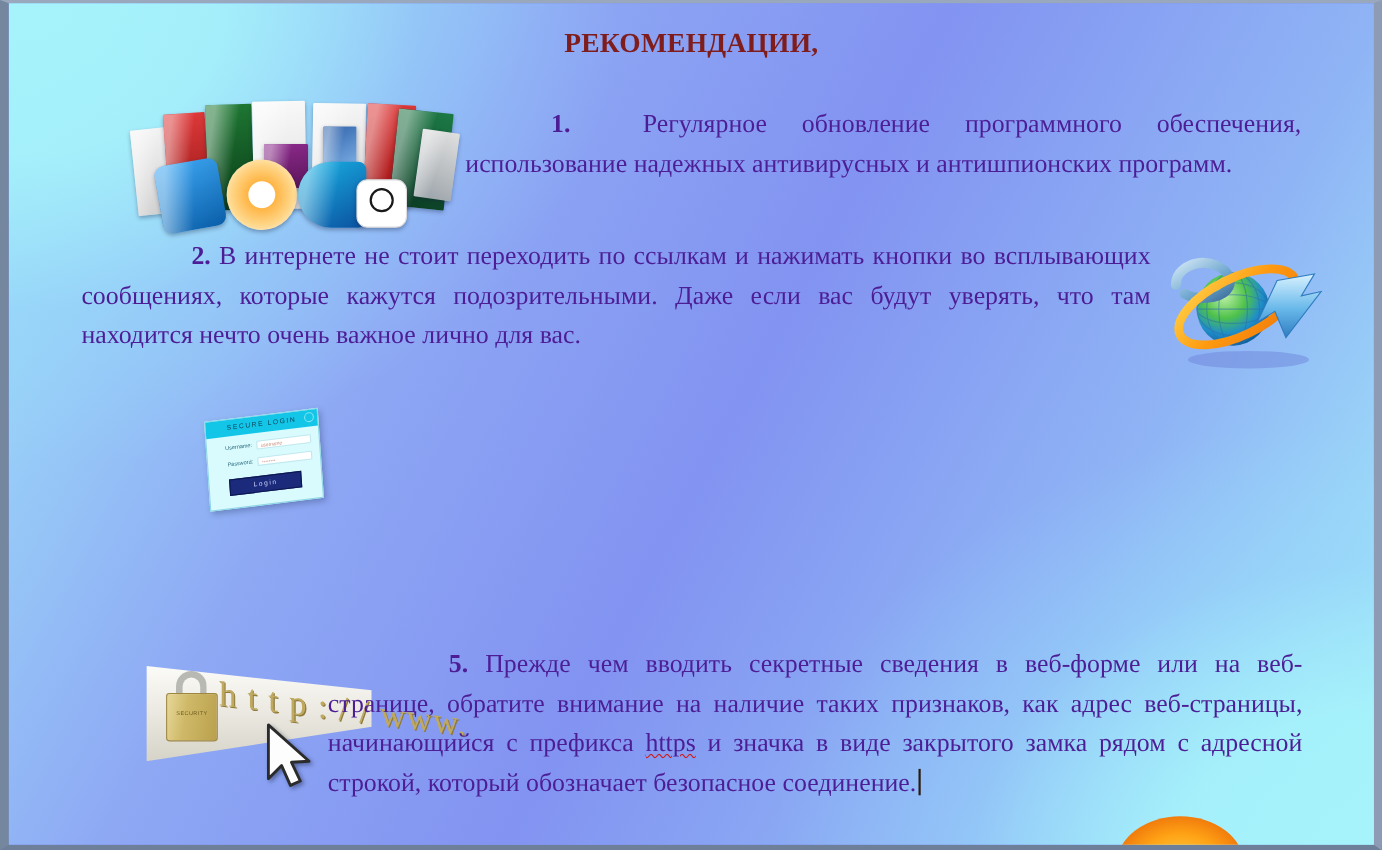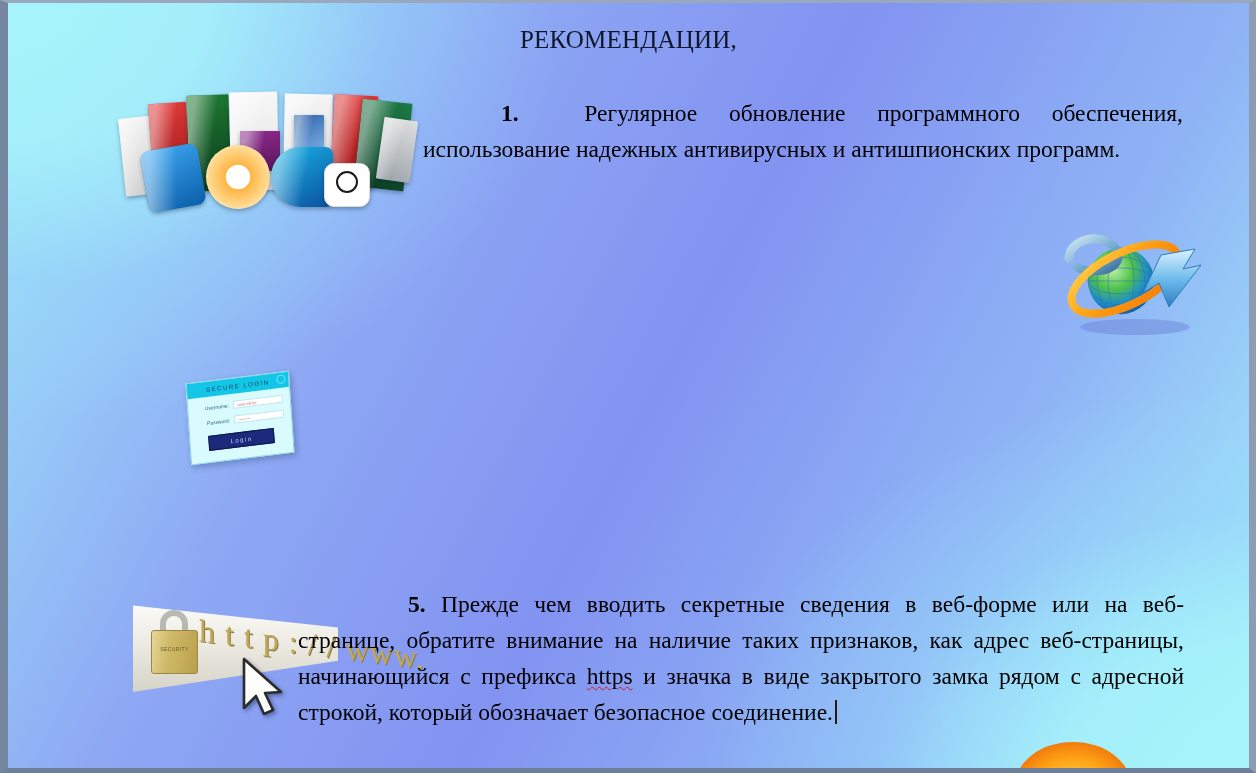--- a/index.html
+++ b/index.html
@@ -34,33 +34,33 @@
       radial-gradient(ellipse 760px 560px at 100% 102%, #a6f3fb 0%, rgba(166,243,251,0.88) 24%, rgba(150,215,250,0.45) 48%, rgba(150,215,250,0) 72%),
       linear-gradient(118deg, #9fe9fa 0%, #8ea8f4 30%, #8293f1 52%, #8fb4f5 76%, #a4f0fb 100%);
     pointer-events: none;
   }
 
   #content { position: absolute; inset: 0; }
 
   
   .slide-title {
     text-align: center;
-    font-weight: normal;
+    font-weight: bold;
     font-size: 25px;
-    color: #0f172a;
+    color: #7f1d1d;
     letter-spacing: .2px;
     line-height: 1.32;
   }
   #title-line-1 { position: absolute; left: 0; right: 0; top: 20px; }
   #title-line-2 { position: absolute; left: 0; right: 0; top: 57px; }
 
   
   .para {
     position: absolute;
-    color: #000000;
+    color: #4c1d95;
     font-size: 23.5px;
     line-height: 36px;
     text-align: justify;
     text-justify: inter-word;
     font-family: "Liberation Serif", "DejaVu Serif", serif;
   }
   .para .num { font-weight: bold; }
 
   #para-1 { left: 415px; width: 760px; top: 92px;  text-indent: 78px; }
   #para-2 { left: 66px;  width: 972px; top: 212px; text-indent: 100px; }
@@ -298,20 +298,24 @@
 
         <path d="M26 38 C26 22 46 14 62 20 C75 25 78 36 72 43 C65 51 44 52 34 46" fill="none" stroke="url(#eGrad)" stroke-width="9" stroke-linecap="round"></path>
         <path d="M34 36 L66 36" stroke="url(#eGrad)" stroke-width="8" stroke-linecap="round"></path>
 
         <ellipse cx="82" cy="58" rx="58" ry="26" fill="none" stroke="url(#ringGrad)" stroke-width="8" transform="rotate(-26 82 58)"></ellipse>
 
         <path d="M118 34 L152 28 L140 48 L158 44 L126 86 L116 62 L100 72 Z" fill="url(#arrowGrad)" stroke="#2f7cc0" stroke-width="1"></path>
       </svg>
     </div>
 
+    <div class="para" id="para-2">
+      <span class="num">2.</span>
+      <span>В интернете не стоит переходить по ссылкам и нажимать кнопки во всплывающих сообщениях, которые кажутся подозрительными. Даже если вас будут уверять, что там находится нечто очень важное лично для вас.</span>
+    </div>
 
     <div id="img-secure-login">
       <div class="dlg-title">
         <span>SECURE LOGIN</span>
         <span class="x"></span>
       </div>
       <div class="fld">
         <span class="lbl">Username:</span>
         <span class="inp">username</span>
       </div>

